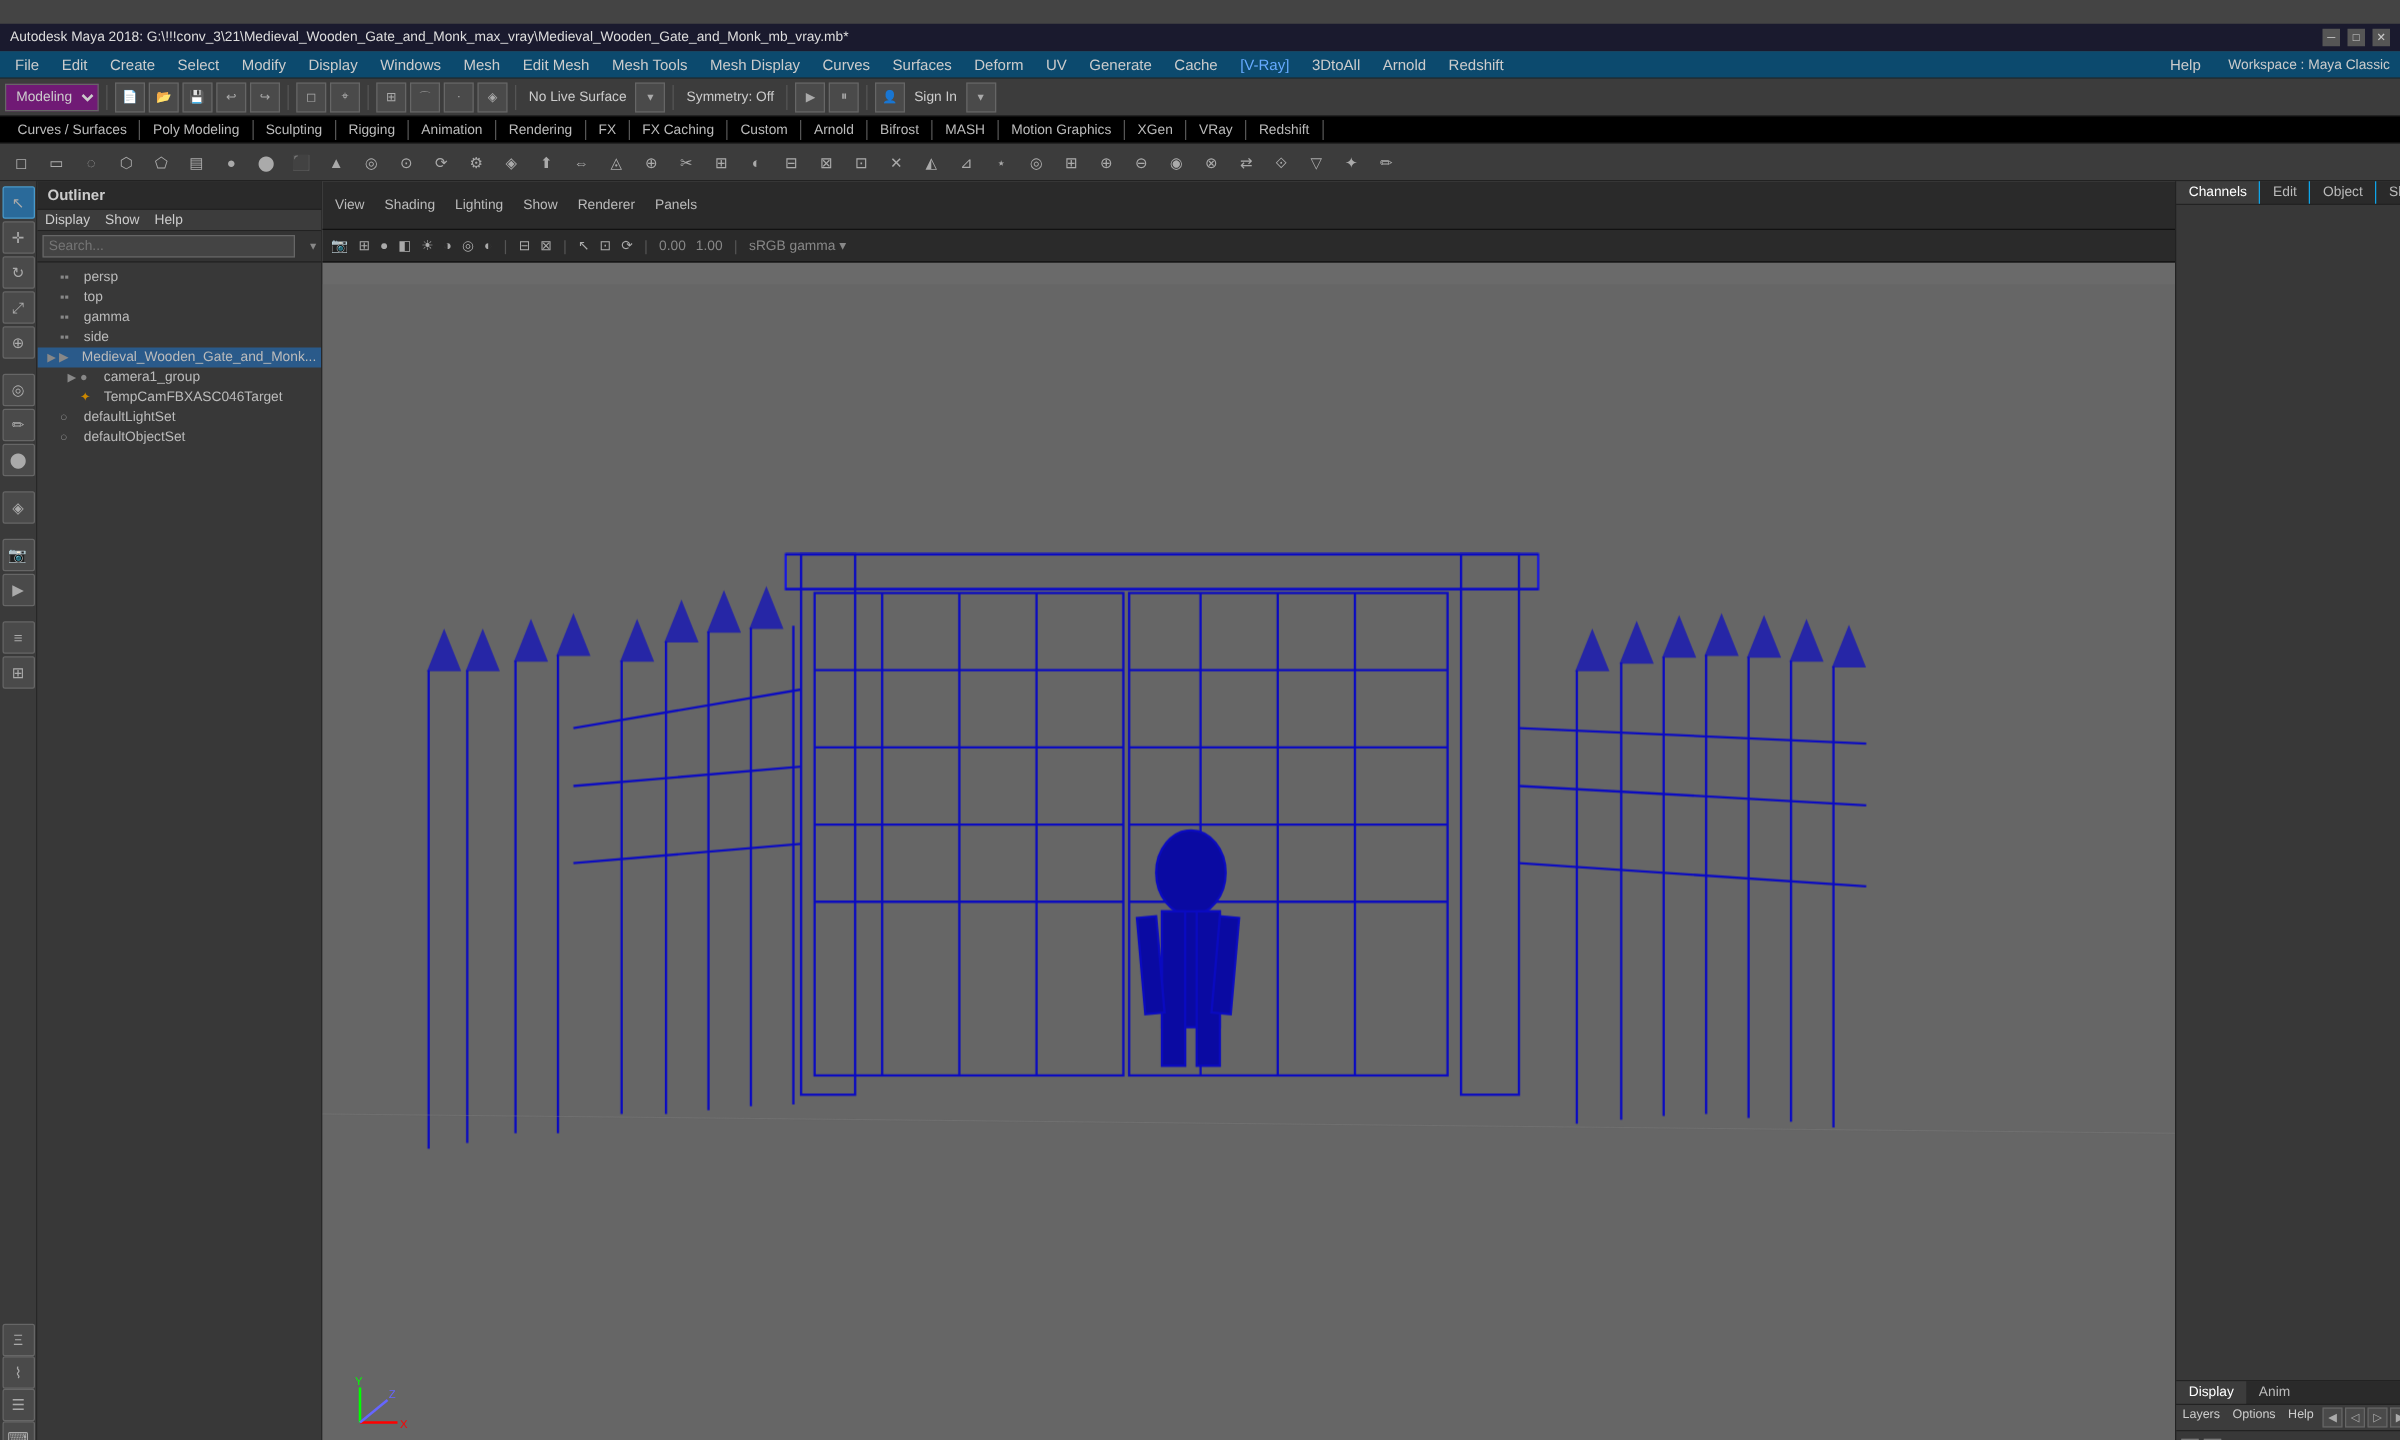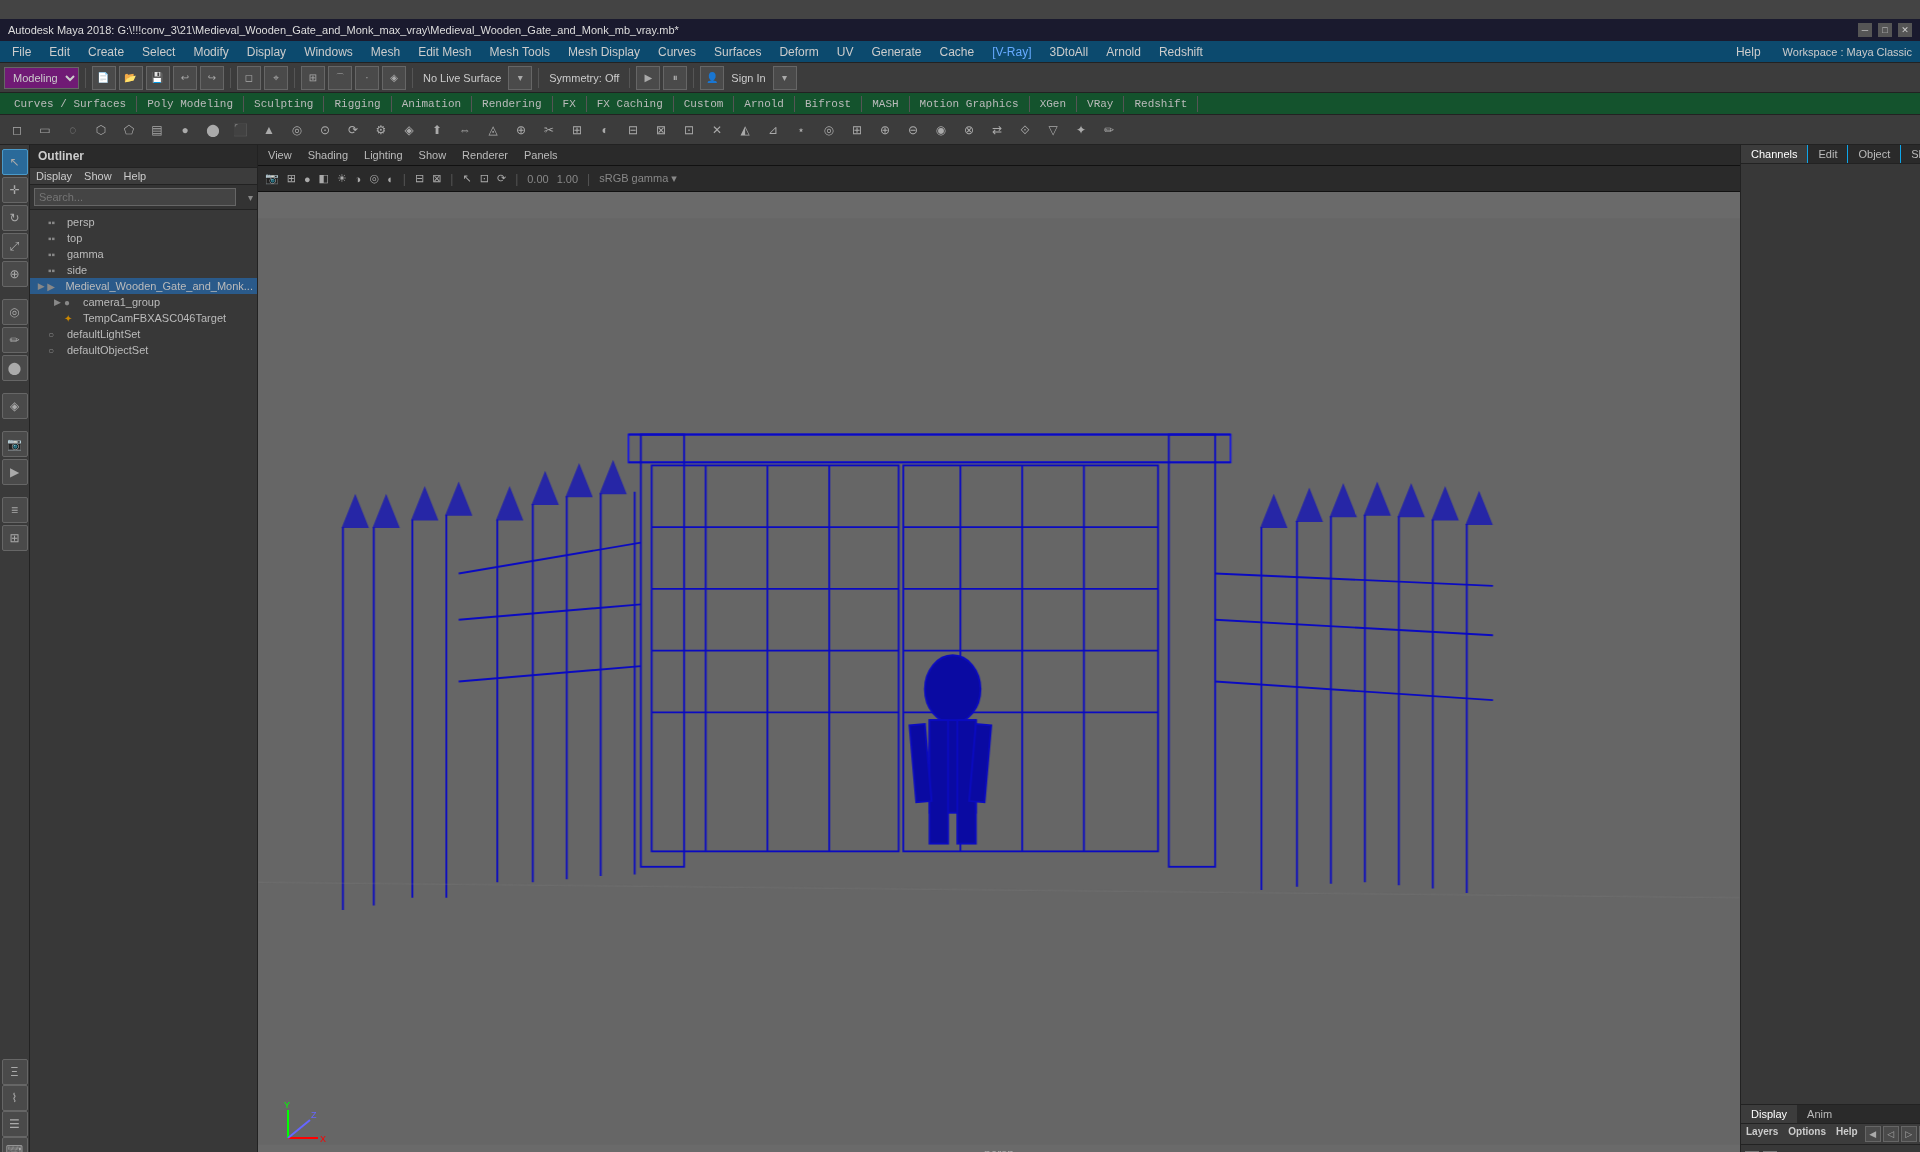--- a/index.html
+++ b/index.html
@@ -76,27 +76,26 @@
       color: #ccc;
       font-size: 11px;
       padding: 2px 4px;
       height: 22px;
       cursor: pointer;
     }
     .tb-label { color: #ccc; font-size: 11px; padding: 0 4px; white-space: nowrap; }
 
     
     #tabs-row {
-      background: #14532d;
+      background: #000000;
       height: 22px;
       display: flex;
       align-items: center;
       padding: 0 4px;
       border-bottom: 1px solid #222;
-      font-family: Liberation Mono, monospace;
     }
     .tab-item {
       padding: 2px 10px;
       cursor: pointer;
       font-size: 11px;
       color: #bbb;
       white-space: nowrap;
       border-right: 1px solid #555;
     }
 
@@ -210,21 +209,21 @@
     
     #viewport {
       flex: 1;
       background: #6a6a6a;
       display: flex;
       flex-direction: column;
       position: relative;
     }
     #viewport-toolbar {
       background: #2a2a2a;
-      height: 21px;
+      height: 39px;
       display: flex;
       align-items: center;
       padding: 0 4px;
       gap: 4px;
       border-bottom: 1px solid #111;
     }
     .vp-menu { font-size: 11px; color: #bbb; padding: 0 6px; cursor: pointer; }
     #viewport-icons {
       background: #2a2a2a;
       height: 26px;
@@ -296,21 +295,21 @@
       font-size: 11px;
       color: #bbb;
       cursor: pointer;
     }
     .rb-tab.active { background: #3c3c3c; color: #fff; }
     #right-bottom-menu {
       display: flex;
       background: #3c3c3c;
       border-bottom: 1px solid #222;
     }
-    #right-bottom-menu .menu-item { font-size: 11px; padding: 2px 6px; font-weight: bold; }
+    #right-bottom-menu .menu-item { font-size: 11px; padding: 2px 6px; }
     #right-bottom-content {
       padding: 4px;
       font-size: 11px;
       color: #aaa;
     }
     .layer-row {
       display: flex;
       align-items: center;
       gap: 4px;
       padding: 2px 0;

